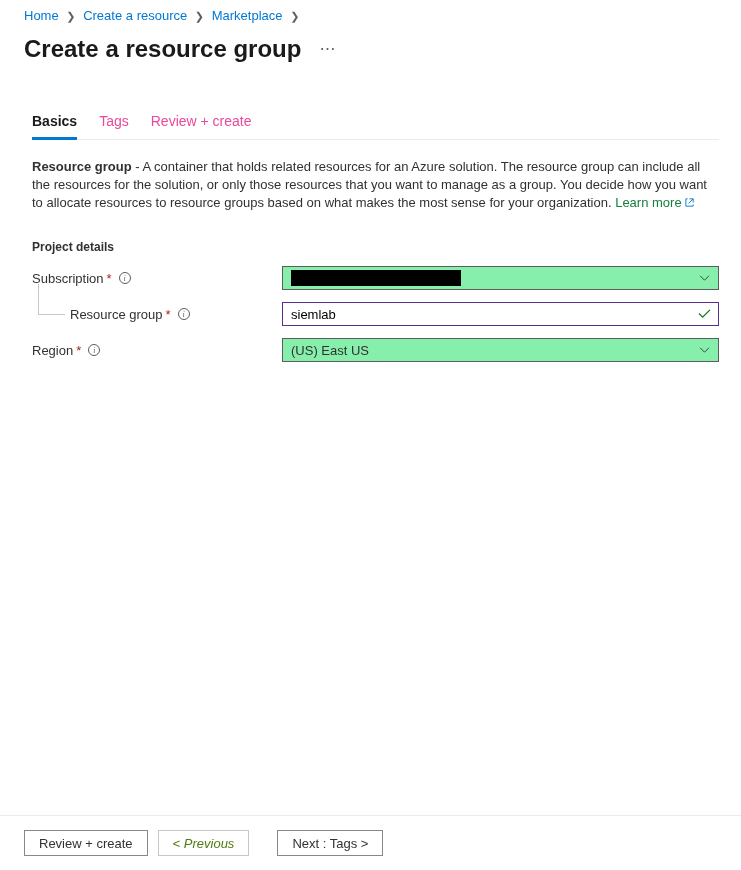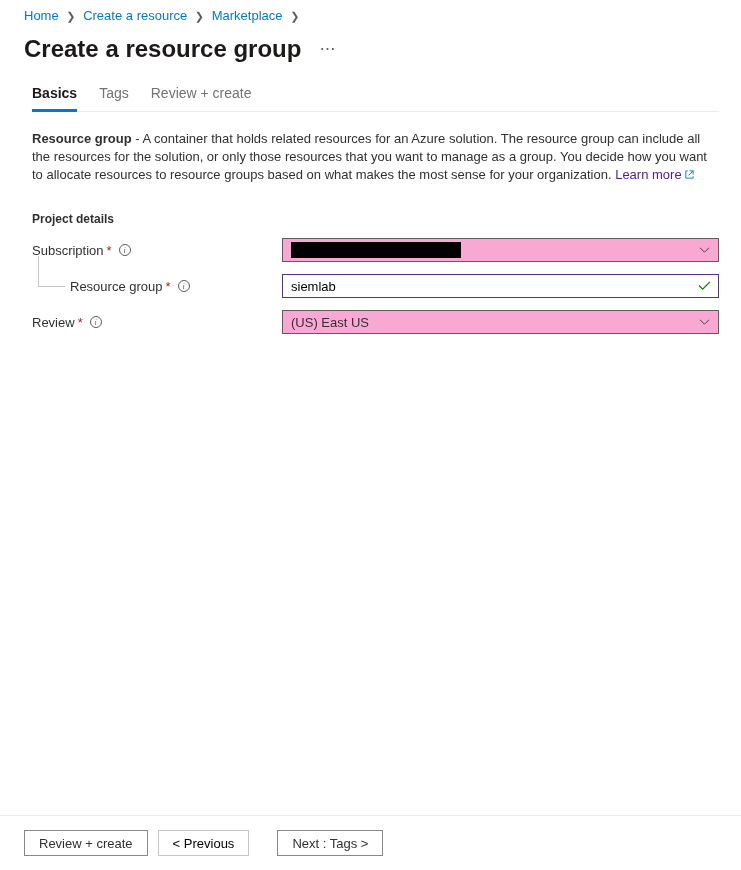--- a/index.html
+++ b/index.html
@@ -49,45 +49,46 @@
       position: relative;
       top: 4px;
     }
     .content {
       padding: 0 22px 0 32px;
     }
     .tabs {
       border-bottom: 1px solid #edebe9;
       display: flex;
       gap: 22px;
+      margin-top: 28px;
     }
     .tab {
       padding: 8px 0;
       font-size: 14px;
-      color: #737373;
+      color: #ec4899;
       cursor: pointer;
       border-bottom: 3px solid transparent;
       margin-bottom: -1px;
     }
     .tab.active {
       border-bottom-color: #0078d4;
       font-weight: 600;
       color: #1b1a19;
     }
     .description {
       margin-top: 18px;
       font-size: 13px;
       line-height: 18px;
       color: #323130;
     }
     .description strong {
       font-weight: 600;
     }
     .learn-more {
-      color: #4c1d95;
+      color: #15803d;
       text-decoration: none;
       cursor: pointer;
       text-align: center;
     }
     .learn-more svg {
       vertical-align: -1px;
       margin-left: 2px;
     }
     .section-heading {
       font-weight: 600;
@@ -145,21 +146,21 @@
       font-family: Georgia, serif;
     }
     .form-input-wrap {
       flex: 1;
       position: relative;
     }
     .select-box {
       width: 100%;
       height: 24px;
       border: 1px solid #605e5c;
-      background: #f9a8d4;
+      background: #86efac;
       padding: 0 28px 0 8px;
       font-size: 13px;
       font-family: inherit;
       cursor: pointer;
       display: flex;
       align-items: center;
       position: relative;
     }
     .chevron {
       position: absolute;
@@ -205,23 +206,24 @@
       height: 26px;
       padding: 0 14px;
       border: 1px solid #8a8886;
       background: #ffffff;
       font-size: 13px;
       font-family: inherit;
       cursor: pointer;
       color: #323130;
     }
     .btn.disabled {
-      color: #000000;
+      color: #4d7c0f;
       border-color: #c8c6c4;
       cursor: default;
+      font-style: italic;
     }
     .btn.next {
       margin-left: 18px;
     }
   </style>
 </head>
 <body>
 
 <div class="breadcrumb">
   <a>Home</a>
@@ -281,21 +283,21 @@
       <input class="text-input" type="text" value="siemlab" style="">
       <svg class="check-icon" width="13" height="10" viewBox="0 0 14 11">
           <path d="M1 5L5 9L13 1" stroke="#107c10" stroke-width="1.4" fill="none"></path>
         </svg>
     </div>
   </div>
 
 
   <div class="form-row">
     <div class="form-label">
-      <span>Review</span>
+      <span>Region</span>
       <span class="req">*</span>
       <span class="info-icon">i</span>
     </div>
     <div class="form-input-wrap">
       <div class="select-box">
         <span>(US) East US</span>
         <svg class="chevron" width="11" height="7" viewBox="0 0 12 8">
             <path d="M1 1.5L6 6.5L11 1.5" stroke="#323130" stroke-width="1" fill="none"></path>
           </svg>
       </div>

